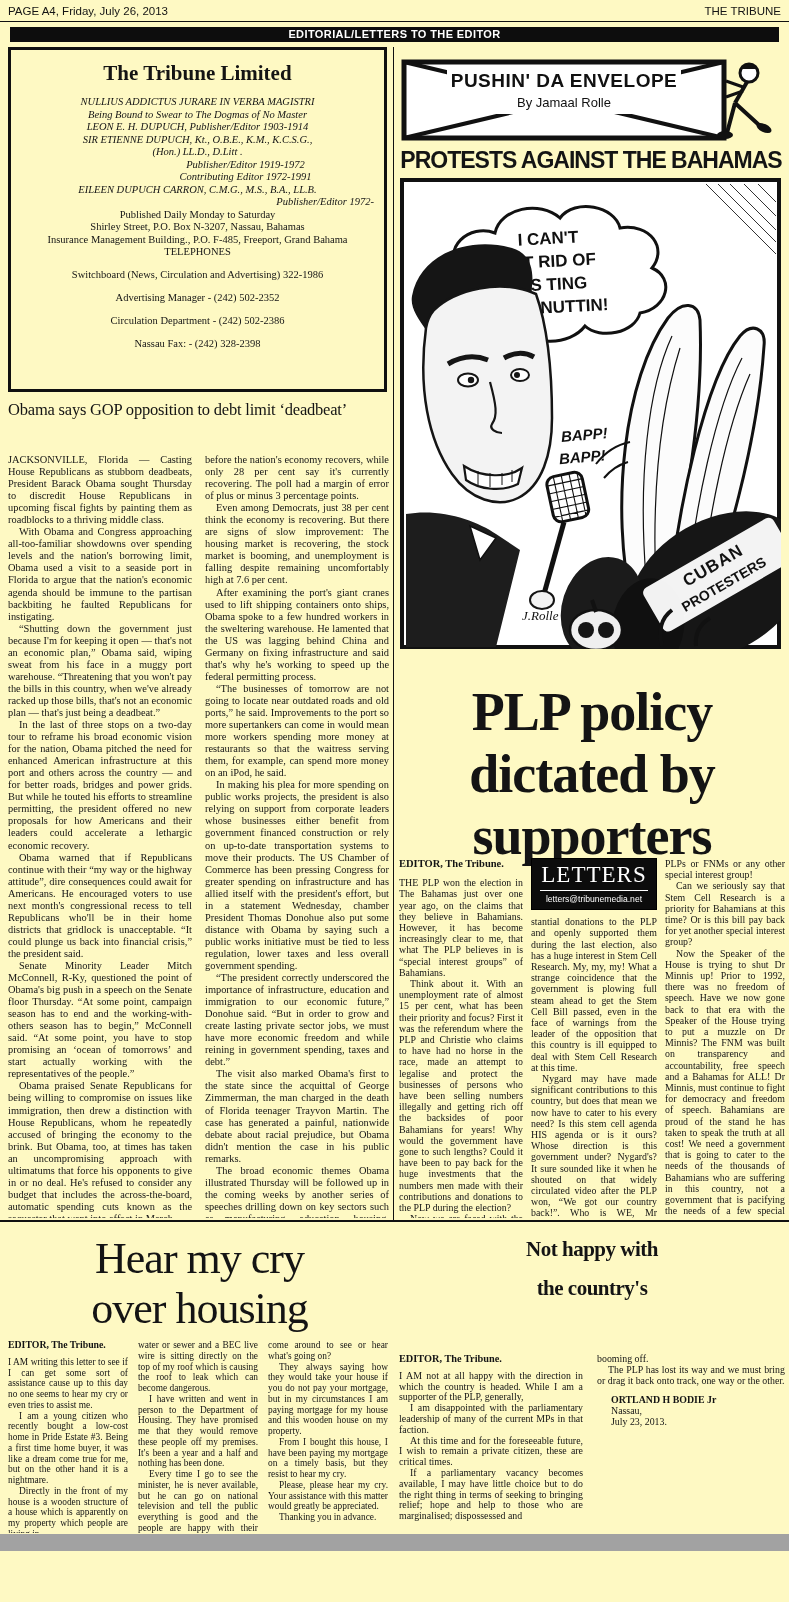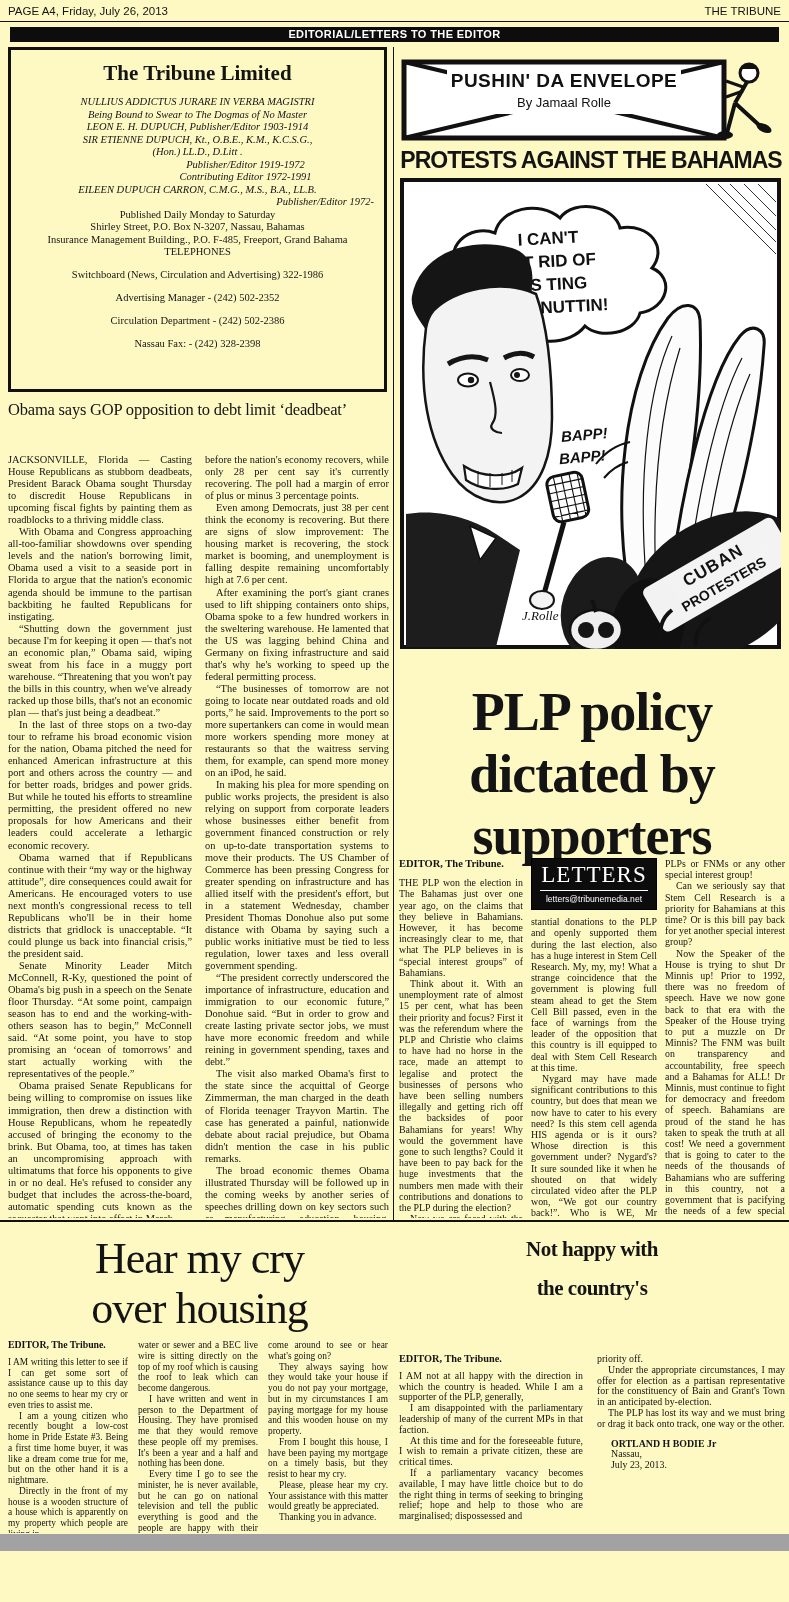--- a/index.html
+++ b/index.html
@@ -332,22 +332,21 @@
       <div class="salutation">EDITOR, The Tribune.</div>
       <div class="newsbody">
           <p>I AM not at all happy with the direction in which the country is headed. While I am a supporter of the PLP, generally,</p>
           <p>I am disappointed with the parliamentary leadership of many of the current MPs in that faction.</p>
           <p>At this time and for the foreseeable future, I wish to remain a private citizen, these are critical times.</p>
           <p>If a parliamentary vacancy becomes available, I may have little choice but to do the right thing in terms of seeking to bringing relief; hope and help to those who are marginalised; dispossessed and</p>
         </div>
     </div>
     <div class="direction-col" style="left:198px;width:188px;">
       <div class="newsbody">
-          <p>priority off.</p>
-          <p>Under the appropriate circumstances, I may offer for election as a partisan representative for the constituency of Bain and Grant's Town in an anticipated by-election.</p>
+          <p>booming off.</p>
           <p>The PLP has lost its way and we must bring or drag it back onto track, one way or the other.</p>
         </div>
       <div class="sig">
         <div class="sig-name">ORTLAND H BODIE Jr</div>
         <div>Nassau,</div>
         <div>July 23, 2013.</div>
       </div>
     </div>
   </div>
 

